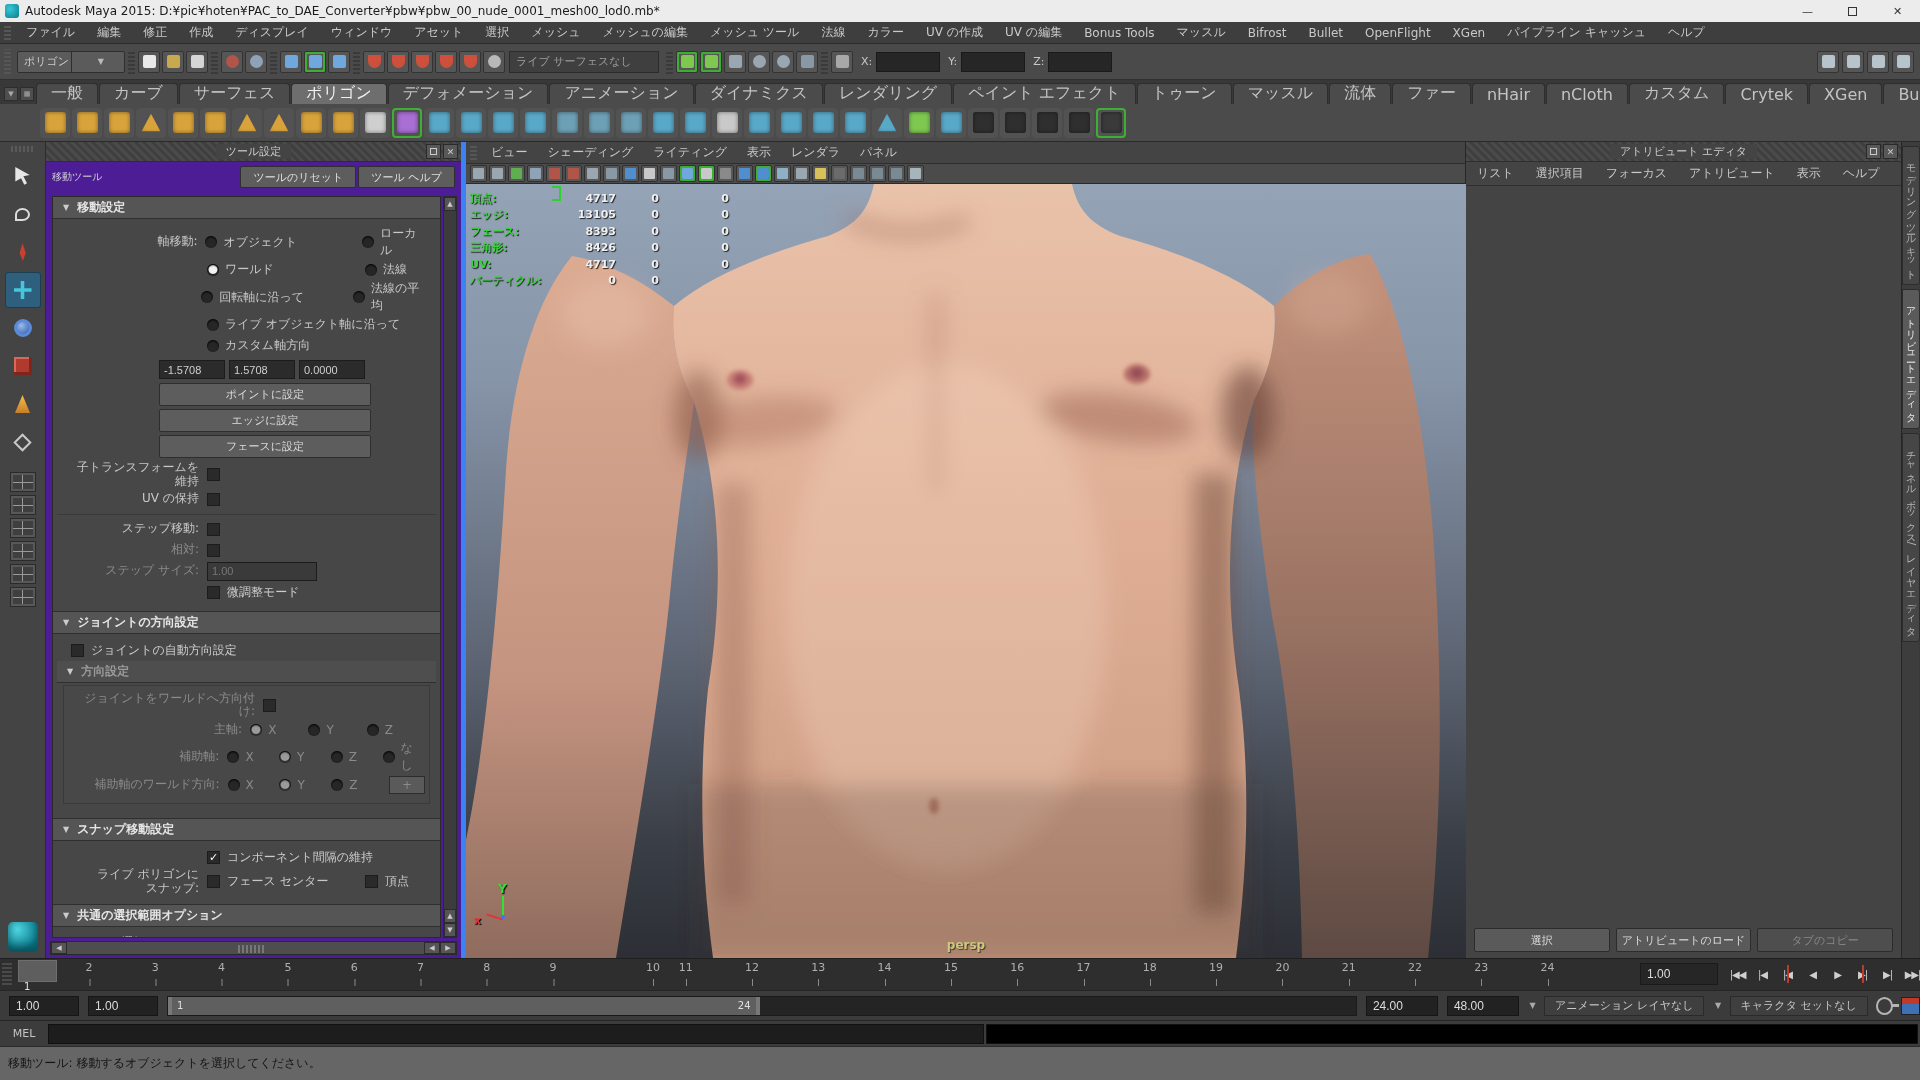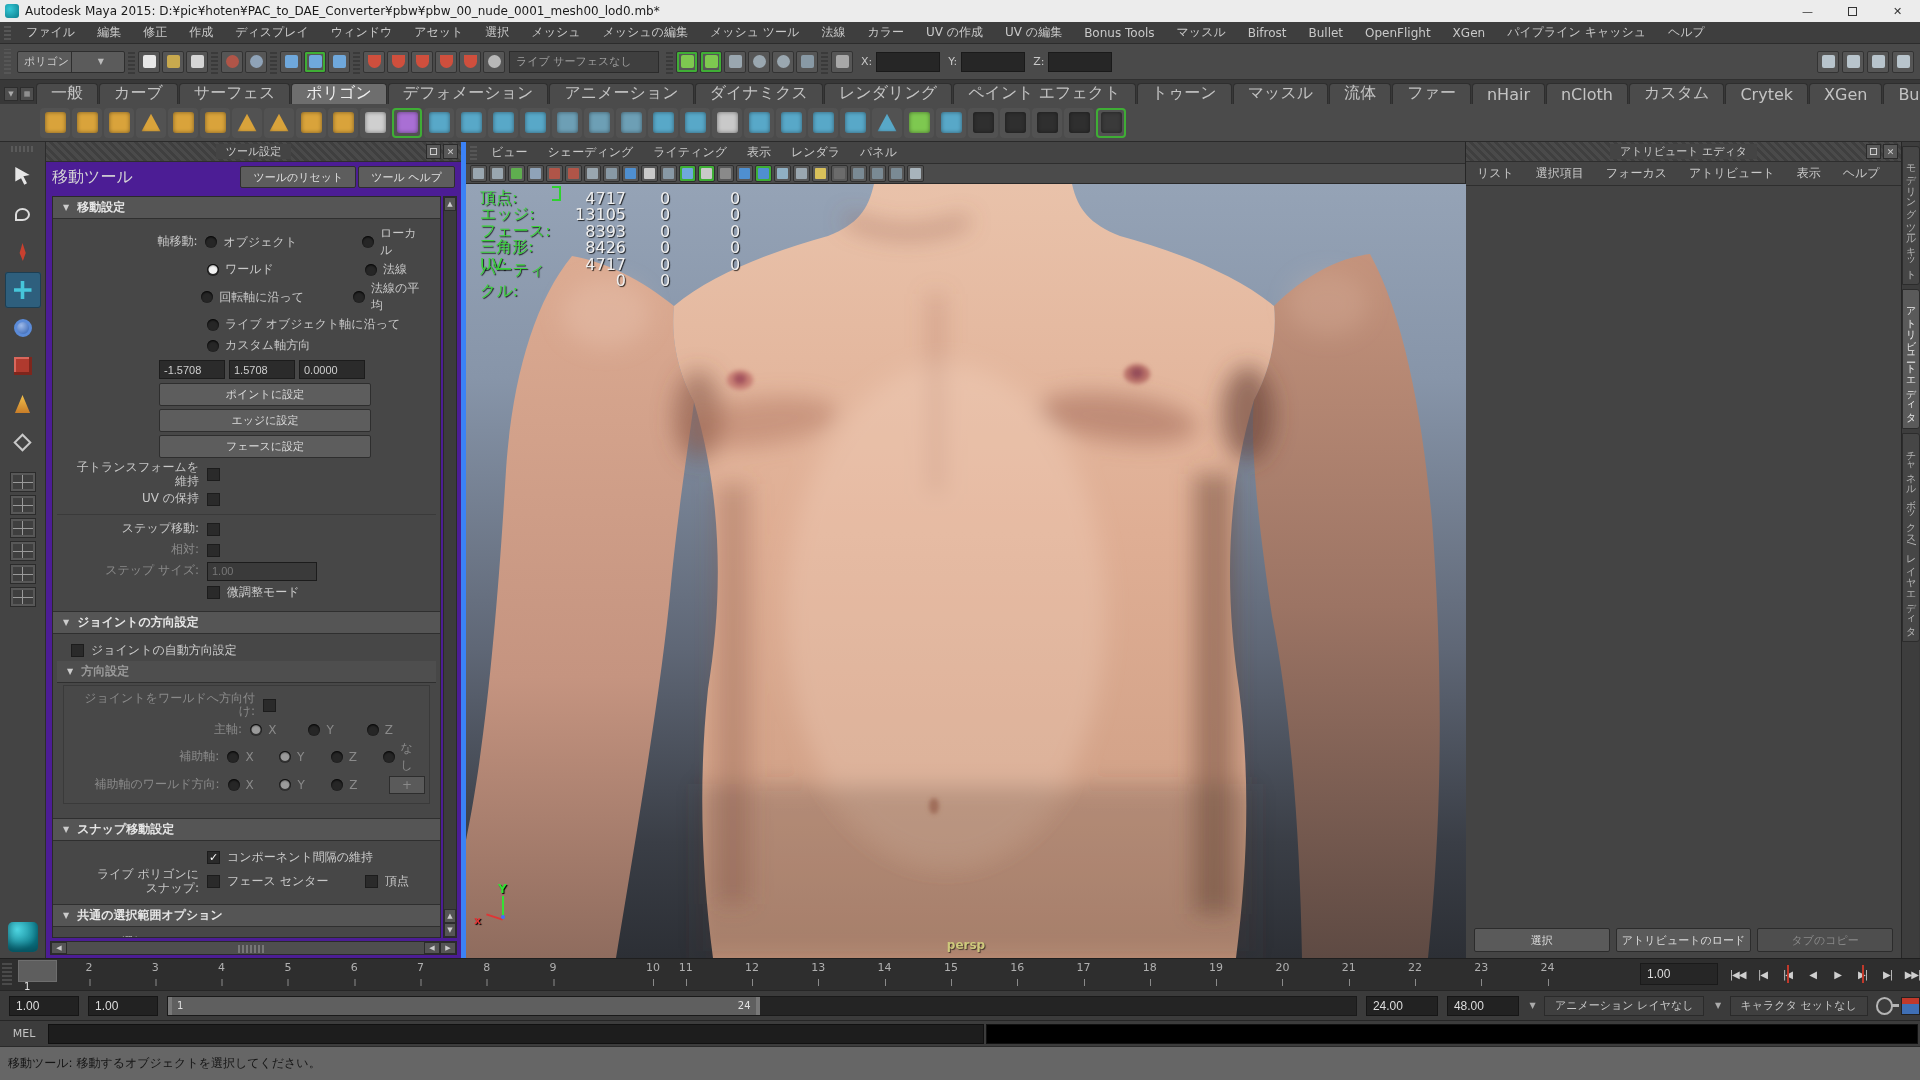--- a/index.html
+++ b/index.html
@@ -86,21 +86,21 @@
   
   #tool-settings { width:420px; height:816px; background:#4c1d95; border-right:5px solid #3b82f6; position:relative; }
   .panel-titlebar { height:20px; display:flex; align-items:center; justify-content:center; position:relative;
       background:repeating-linear-gradient(45deg,#4a4a4a 0 3px,#3f3f3f 3px 6px); border-bottom:1px solid #2e2e2e; }
   .panel-titlebar .ttl { background:#444; padding:0 10px; font-size:11px; color:#cfcfcf; }
   .panel-ctrls { position:absolute; right:3px; top:2px; display:flex; gap:2px; }
   .pc-btn { width:15px; height:15px; border:1px solid #2a2a2a; background:#585858; color:#ccc; font-size:9px;
             display:flex; align-items:center; justify-content:center; }
   .pc-btn .floatbox { width:7px; height:7px; border:1px solid #ccc; }
   #ts-header { height:30px; display:flex; align-items:center; padding:0 6px; }
-  #ts-toolname { font-size:16px; color:#d5d5d5; }
+  #ts-toolname { font-size:10px; color:#d5d5d5; }
   #ts-header .hbtns { margin-left:auto; display:flex; gap:2px; }
   .ts-btn { height:22px; padding:0 12px; background:#5d5d5d; border:1px solid #2e2e2e; border-radius:2px;
             color:#e0e0e0; font-size:11px; display:flex; align-items:center; }
   #ts-scroll { position:absolute; left:6px; right:20px; top:54px; bottom:20px; border:1px solid #2a2a2a; background:#474747; overflow:hidden; }
   .sec-header { height:22px; background:#555; border-bottom:1px solid #2f2f2f; display:flex; align-items:center;
                 font-weight:bold; color:#e6e6e6; font-size:12px; }
   .sec-header .arr { margin:0 8px 0 10px; font-size:8px; color:#ccc; }
   .sec-header.sub { background:#4e4e4e; color:#9a9a9a; font-weight:bold; }
   .sec-body { padding:6px 4px 8px 4px; border-bottom:1px solid #2f2f2f; }
   .sec-body.inner-frame { margin:2px 6px 6px 6px; border:1px solid #3a3a3a; background:#484848; }
@@ -138,21 +138,21 @@
 
   
   #viewport { width:1000px; height:816px; position:relative; background:#444; border-right:1px solid #262626; }
   #vp-menubar { height:22px; display:flex; align-items:center; background:#444; border-bottom:1px solid #2e2e2e; }
   #vp-toolbar { height:20px; display:flex; align-items:center; background:#4b4b4b; border-bottom:1px solid #2a2a2a; padding-left:4px; gap:2px; }
   .vp-menu { padding:0 10px; color:#c9c9c9; font-size:12px; }
   .vp-ic { width:17px; height:17px; background:#585858; border:1px solid #303030; border-radius:2px;
            display:flex; align-items:center; justify-content:center; }
   .vp-ic .chip { width:11px; height:11px; border-radius:1px; }
   #vp-canvas { position:absolute; left:0; top:42px; width:1000px; height:774px; overflow:hidden; }
-  #hud { position:absolute; left:14px; top:6px; font-weight:normal; font-size:16px; }
+  #hud { position:absolute; left:4px; top:6px; font-weight:bold; font-size:11px; }
   .hud-row { display:flex; height:16.5px; align-items:center; text-shadow:1px 1px 1px rgba(0,0,0,.8); }
   .hud-label { width:76px; color:#3cd43c; }
   .hud-v1 { width:70px; text-align:right; color:#f0f0f0; }
   .hud-v2 { width:78px; text-align:center; color:#f0f0f0; }
   .hud-v3 { width:62px; text-align:center; color:#f0f0f0; }
   #hud-tool-ind { position:absolute; left:86px; top:2px; width:9px; height:15px;
       border:2px solid #2fd12f; border-left:none; }
   #persp-label { position:absolute; left:0; right:0; bottom:6px; text-align:center; color:#cdc87b;
                  font-weight:bold; font-size:12px; text-shadow:1px 1px 1px rgba(0,0,0,.6); }
   #axis-gizmo { position:absolute; left:14px; bottom:26px; width:46px; height:46px; }

